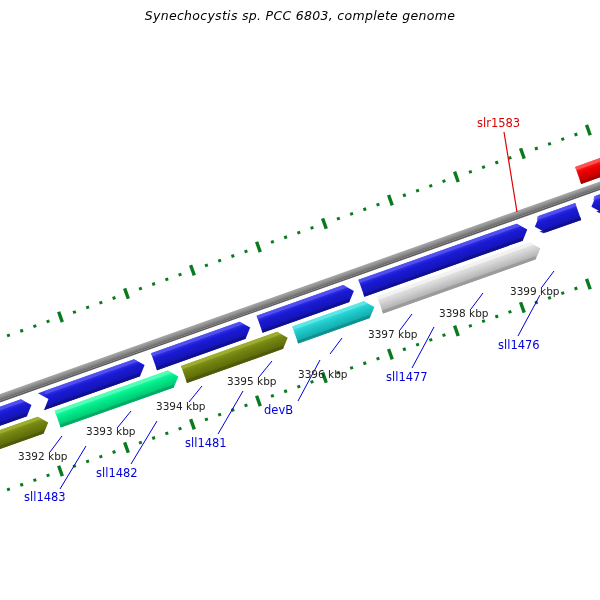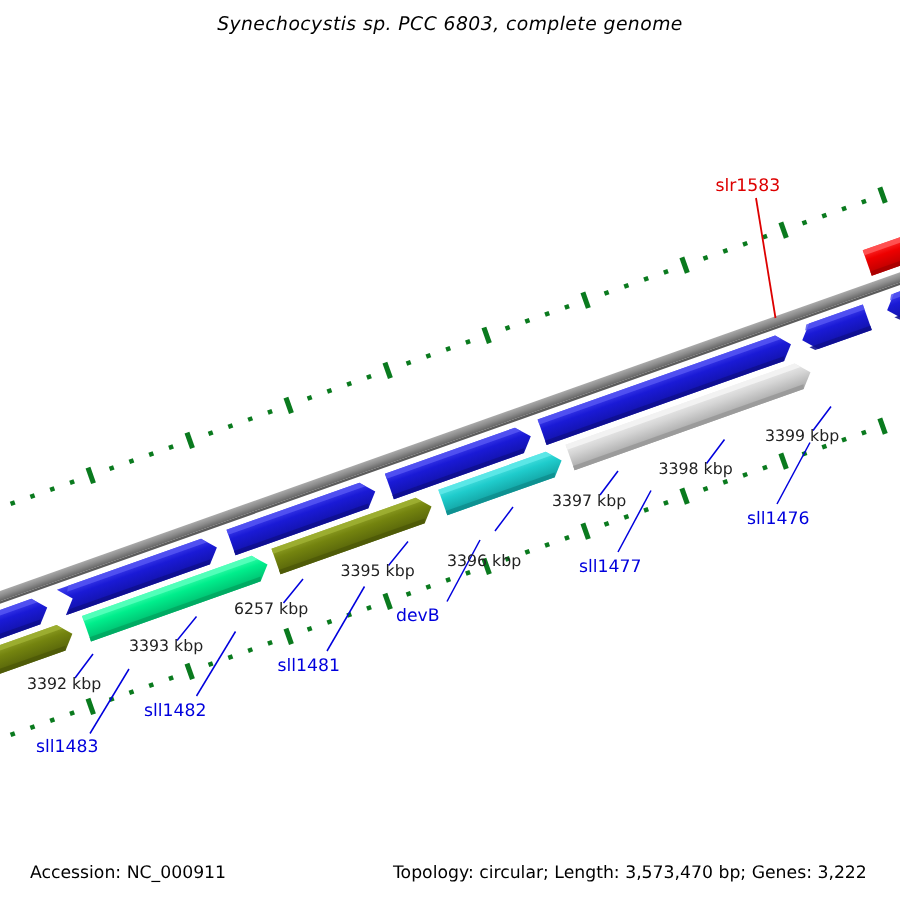--- a/index.html
+++ b/index.html
@@ -343,33 +343,29 @@
       <line x1="518" y1="336" x2="540" y2="295"></line>
     </g>
 
     <g stroke="#dd0000" stroke-width="1.2" fill="none">
       <line x1="504" y1="132" x2="517" y2="212"></line>
     </g>
   </svg>
 
   <div class="lbl tick" style="left:18px; top:450px;">3392 kbp</div>
   <div class="lbl tick" style="left:86px; top:425px;">3393 kbp</div>
-  <div class="lbl tick" style="left:156px; top:400px;">6257 kbp</div>
+  <div class="lbl tick" style="left:156px; top:400px;">3394 kbp</div>
   <div class="lbl tick" style="left:227px; top:375px;">3395 kbp</div>
   <div class="lbl tick" style="left:298px; top:352px;margin-top:16px;">3396 kbp</div>
   <div class="lbl tick" style="left:368px; top:328px;">3397 kbp</div>
   <div class="lbl tick" style="left:439px; top:307px;">3398 kbp</div>
   <div class="lbl tick" style="left:510px; top:285px;">3399 kbp</div>
 
   <div class="lbl gene" style="left:24px;  top:490px;">sll1483</div>
   <div class="lbl gene" style="left:96px;  top:466px;text-align:center;">sll1482</div>
   <div class="lbl gene" style="left:185px; top:436px;">sll1481</div>
   <div class="lbl gene" style="left:264px; top:403px;">devB</div>
   <div class="lbl gene" style="left:386px; top:370px;">sll1477</div>
   <div class="lbl gene" style="left:498px; top:338px;">sll1476</div>
   <div class="lbl gene red" style="left:477px; top:116px;">slr1583</div>
 
-  <div id="footer">
-    <span class="acc">Accession: NC_000911</span>
-    <span class="topo">Topology: circular; Length: 3,573,470 bp; Genes: 3,222</span>
-  </div>
 
 </div>
 
 </body></html>

